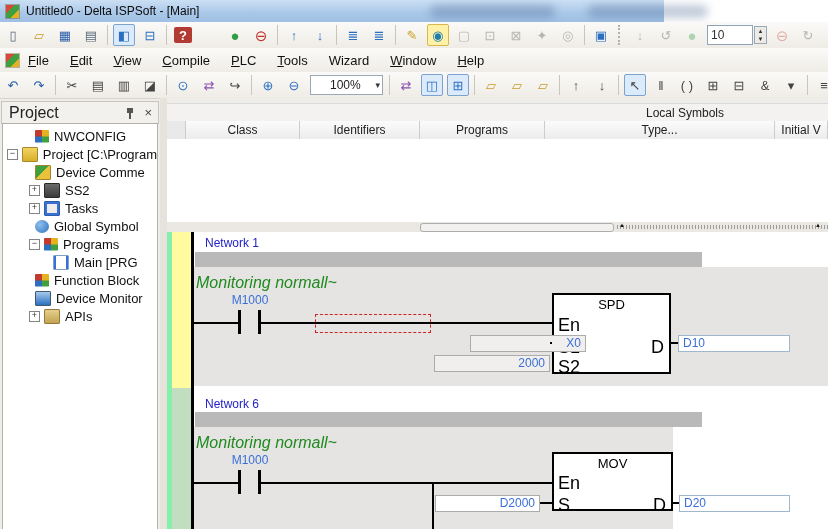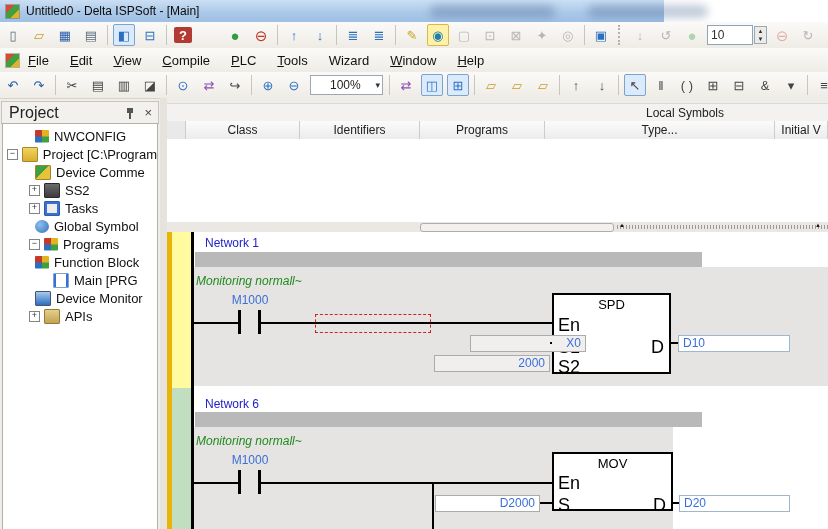--- a/index.html
+++ b/index.html
@@ -83,21 +83,21 @@
   .ti-used-device-report{background:radial-gradient(circle at 40% 35%,#E06A5E,#B02318);border-radius:50%;}
   .ti-ss2{background:linear-gradient(#6B6B6B,#3C3C3C);border:1px solid #2A2A2A;}
   .ti-tasks{background:#EDEDED;border:1px solid #2B5FA8;box-shadow:inset 0 0 0 2px #3A6FD8;}
   .ti-global-symbols{background:radial-gradient(circle at 35% 35%,#8FC0EC,#2B6FC0);border-radius:50%;}
   .ti-main-prg{background:#fff;border:1px solid #7DA2CE;box-shadow:inset 2px 0 0 #3A6FD8,inset -2px 0 0 #3A6FD8;}
   .ti-device-monitor{background:linear-gradient(#A6C9EC,#2B6FC0);border:1px solid #44586C;}
   .ti-apis{background:linear-gradient(#E3CF8C,#C4A352);border:1px solid #96793A;}
   .tree-label{font-size:13px;color:#111;}
   .splitter-v{position:absolute;left:160px;top:98px;width:7px;height:431px;background:#E6E3DD;}
   
-  .main{position:absolute;left:167px;top:98px;width:661px;height:431px;background:#eab308;}
+  .main{position:absolute;left:167px;top:98px;width:661px;height:431px;background:#86efac;}
   .main-topstrip{position:absolute;left:0;top:0;width:661px;height:5px;background:#EFEDE8;}
   .sym-h1{position:absolute;left:0;top:5px;width:661px;height:18px;background:#F3F2F0;
     border-top:1px solid #D9D9D9;border-bottom:1px solid #D9D9D9;}
   .sym-title{position:absolute;left:418px;top:2px;width:200px;text-align:center;color:#222;}
   .sym-h2{position:absolute;left:0;top:23px;width:661px;height:18px;display:flex;
     background:linear-gradient(#FBFBFB,#ECECEC);border-bottom:1px solid #C8C8C8;}
   .sym-col{height:18px;line-height:18px;text-align:center;border-right:1px solid #CCCCCC;
     overflow:hidden;white-space:nowrap;color:#222;box-sizing:border-box;}
   .sym-body{position:absolute;left:0;top:41px;width:661px;height:83px;background:#fff;}
   
@@ -107,21 +107,21 @@
   .dot-strip{position:absolute;left:450px;top:3px;width:211px;height:4px;
     background:repeating-linear-gradient(90deg,#9A9A9A 0 1px,transparent 1px 3px);}
   .split-arrow{position:absolute;top:0;font-size:6px;color:#111;}
   
   .ladder{position:absolute;left:5px;top:134px;width:661px;height:297px;background:#fff;overflow:hidden;}
   .margin-strip{position:absolute;left:0;width:19px;}
   .busbar{position:absolute;left:19px;top:0;width:3px;height:297px;background:#000;}
   .net-label{position:absolute;left:33px;color:#2222C8;font-size:12px;}
   .comment-bar{position:absolute;left:23px;width:507px;height:15px;background:#B9B9B9;}
   .rung-bg{position:absolute;background:#E5E4E2;}
-  .lad-comment{position:absolute;left:24px;color:#1F8A1F;font-style:italic;font-size:12px;text-align:center;}
+  .lad-comment{position:absolute;left:24px;color:#1F8A1F;font-style:italic;font-size:16px;text-align:center;}
   .dev-label{position:absolute;width:60px;text-align:center;color:#3A6FD8;font-size:12px;}
   .hline{position:absolute;height:2px;background:#000;}
   .vline{position:absolute;width:2px;background:#000;}
   .cbar{position:absolute;width:3px;height:24px;background:#000;}
   .edit-cursor{position:absolute;border:1px dashed #CC2222;background:transparent;}
   .fblock{position:absolute;background:#fff;border:2px solid #000;box-sizing:border-box;}
   .fb-title{position:absolute;left:0;top:2px;width:100%;text-align:center;font-size:13px;color:#000;}
   .pin{position:absolute;font-size:18px;color:#000;}
   .opbox{position:absolute;height:17px;box-sizing:border-box;border:1px solid #ABABAB;background:#F0EFEE;
     font-size:12px;color:#3A6FD8;line-height:15px;padding:0 4px;}
@@ -386,29 +386,29 @@
           <span data-name="tree-indent" style="display: inline-block; width: 32px;"></span>
           <span class="ti ti-global-symbols" data-name="global-symbols-icon"></span>
           <span class="tree-label" data-name="tree-item-label">Global Symbol</span>
         </div>
         <div class="tree-row" data-name="sidebar-item-programs">
           <span data-name="tree-indent" style="display: inline-block; width: 26px;"></span>
           <span class="tree-exp" data-name="collapse-icon">−</span>
           <span class="ti ti-programs" data-name="programs-icon"></span>
           <span class="tree-label" data-name="tree-item-label">Programs</span>
         </div>
+        <div class="tree-row" data-name="sidebar-item-main-prg">
+          <span data-name="tree-indent" style="display: inline-block; width: 50px;"></span>
+          <span class="ti ti-main-prg" data-name="main-prg-icon"></span>
+          <span class="tree-label" data-name="tree-item-label">Main [PRG</span>
+        </div>
         <div class="tree-row" data-name="sidebar-item-function-block">
           <span data-name="tree-indent" style="display: inline-block; width: 32px;"></span>
           <span class="ti ti-function-block" data-name="function-block-icon"></span>
           <span class="tree-label" data-name="tree-item-label">Function Block</span>
-        </div>
-        <div class="tree-row" data-name="sidebar-item-main-prg">
-          <span data-name="tree-indent" style="display: inline-block; width: 50px;"></span>
-          <span class="ti ti-main-prg" data-name="main-prg-icon"></span>
-          <span class="tree-label" data-name="tree-item-label">Main [PRG</span>
         </div>
         <div class="tree-row" data-name="sidebar-item-device-monitor">
           <span data-name="tree-indent" style="display: inline-block; width: 32px;"></span>
           <span class="ti ti-device-monitor" data-name="device-monitor-icon"></span>
           <span class="tree-label" data-name="tree-item-label">Device Monitor</span>
         </div>
         <div class="tree-row" data-name="sidebar-item-apis">
           <span data-name="tree-indent" style="display: inline-block; width: 26px;"></span>
           <span class="tree-exp" data-name="expand-icon">+</span>
           <span class="ti ti-apis" data-name="apis-icon"></span>

